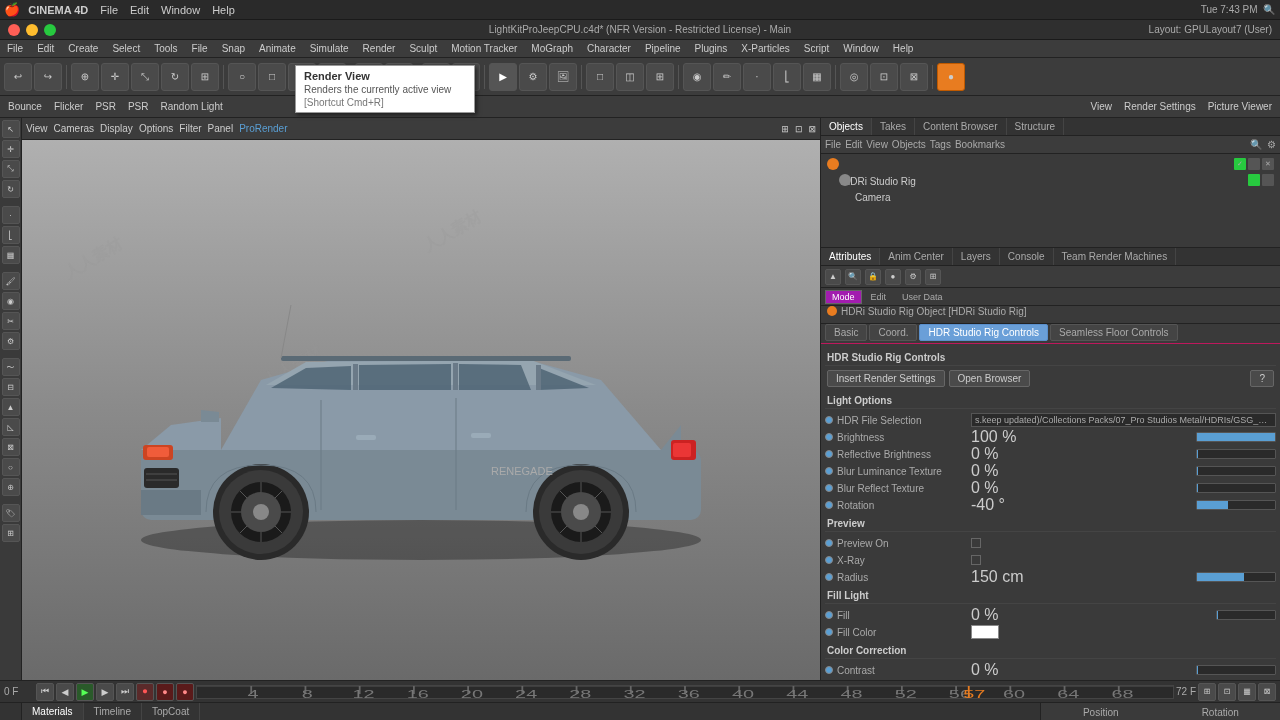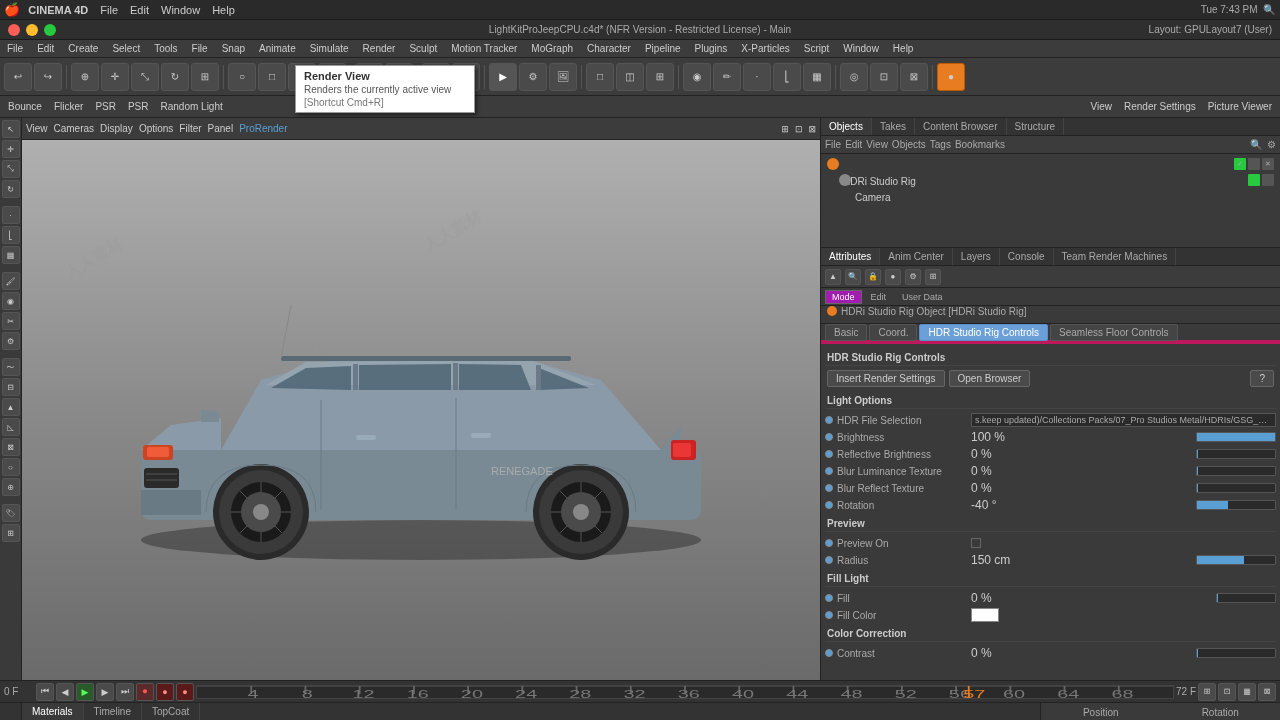--- a/index.html
+++ b/index.html
@@ -73,30 +73,30 @@
     #attrs-panel { flex: 1; display: flex; flex-direction: column; overflow: hidden; }
     #attrs-tabs { background: #333; height: 18px; display: flex; align-items: center; border-bottom: 1px solid #222; }
     #attrs-tabs span { font-size: 10px; color: #aaa; padding: 1px 8px; cursor: pointer; border-right: 1px solid #444; height: 100%; display: flex; align-items: center; }
     #attrs-tabs span.active { color: #fff; background: #3a3a3a; }
     #attrs-toolbar { background: #3c3c3c; height: 22px; display: flex; align-items: center; padding: 0 4px; gap: 4px; border-bottom: 1px solid #222; }
     .attrs-toolbar-btn { width: 16px; height: 16px; background: #4a4a4a; border: 1px solid #555; border-radius: 2px; font-size: 8px; display: flex; align-items: center; justify-content: center; color: #ccc; cursor: pointer; }
     #attrs-mode-bar { background: #3a3a3a; height: 18px; display: flex; align-items: center; padding: 0 4px; gap: 2px; border-bottom: 1px solid #222; }
     #attrs-mode-bar span { font-size: 9px; color: #aaa; padding: 1px 6px; cursor: pointer; border: 1px solid transparent; }
     #attrs-mode-bar span.active { border-color: #666; background: #a21caf; color: #fff; }
     #attrs-obj-name { background: #3a3a3a; height: 18px; display: flex; align-items: flex-start; padding: 0 6px; gap: 4px; border-bottom: 1px solid #222; font-size: 10px; color: #aaa; }
-    #attrs-subtabs { background: #3a3a3a; height: 20px; display: flex; align-items: flex-start; padding: 0 4px; gap: 2px; border-bottom: 4px solid #be185d; }
+    #attrs-subtabs { background: #3a3a3a; height: 20px; display: flex; align-items: flex-start; padding: 0 4px; gap: 2px; border-bottom: 1px solid #be185d; }
     .attrs-subtab { font-size: 10px; color: #aaa; padding: 2px 8px; cursor: pointer; border: 1px solid #555; border-radius: 2px; background: #444; }
     .attrs-subtab.active { background: #6a9fd8; color: white; border-color: #5a8fcc; }
     #attrs-content { flex: 1; overflow-y: auto; padding: 4px; }
     
     .section-header { font-size: 10px; color: #ccc; font-weight: bold; padding: 4px 2px 2px 2px; border-bottom: 1px solid #444; margin-bottom: 3px; }
     .attr-row { display: flex; align-items: center; height: 16px; gap: 4px; margin-bottom: 1px; }
     .attr-row .radio-dot { width: 8px; height: 8px; border-radius: 50%; border: 1px solid #888; flex-shrink: 0; background: #5a9fd4; }
     .attr-row .attr-label { font-size: 10px; color: #aaa; width: 130px; flex-shrink: 0; }
-    .attr-row .attr-value { font-size: 12px; color: #ccc; flex: 1; }
+    .attr-row .attr-value { font-size: 16px; color: #ccc; flex: 1; }
     .attr-row .attr-slider { flex: 1; height: 10px; background: #2a2a2a; border: 1px solid #555; border-radius: 1px; position: relative; overflow: hidden; }
     .attr-row .attr-slider .slider-fill { height: 100%; background: #5a9fd4; }
     
     .btn-bar { display: flex; gap: 4px; margin: 4px 2px; }
     .panel-btn { background: #4a4a4a; border: 1px solid #666; color: #ccc; font-size: 10px; padding: 2px 8px; cursor: pointer; border-radius: 2px; }
     
     .hdr-path { font-size: 9px; color: #aaa; background: #2a2a2a; border: 1px solid #555; flex: 1; padding: 1px 3px; overflow: hidden; text-overflow: ellipsis; white-space: nowrap; }
     .timeline-btn { width: 18px; height: 18px; background: #4a4a4a; border: 1px solid #555; border-radius: 2px; display: flex; align-items: center; justify-content: center; cursor: pointer; font-size: 9px; color: #ccc; flex-shrink: 0; }
     .timeline-ruler { flex: 1; height: 10px; background: #2a2a2a; border: 1px solid #444; position: relative; overflow: hidden; }
     #bottom-tabs { background: #333; height: 18px; display: flex; align-items: center; border-bottom: 1px solid #222; }
@@ -490,20 +490,25 @@
           <span class="attr-value">-40 °</span>
           <div class="attr-slider" style="width:80px;flex:none;">
               <div class="slider-fill" style="width:40%;background:#5a9fd4;"></div>
             </div>
         </div>
 
         <div class="section-header">Preview</div>
         <div class="attr-row">
           <div class="radio-dot"></div>
           <span class="attr-label">Preview On</span>
+          <div class="checkbox"></div>
+        </div>
+        <div class="attr-row">
+          <div class="radio-dot"></div>
+          <span class="attr-label">X-Ray</span>
           <div class="checkbox"></div>
         </div>
         <div class="attr-row">
           <div class="radio-dot"></div>
           <span class="attr-label">Radius</span>
           <span class="attr-value">150 cm</span>
           <div class="attr-slider" style="width:80px;flex:none;">
               <div class="slider-fill" style="width:60%;"></div>
             </div>
         </div>

